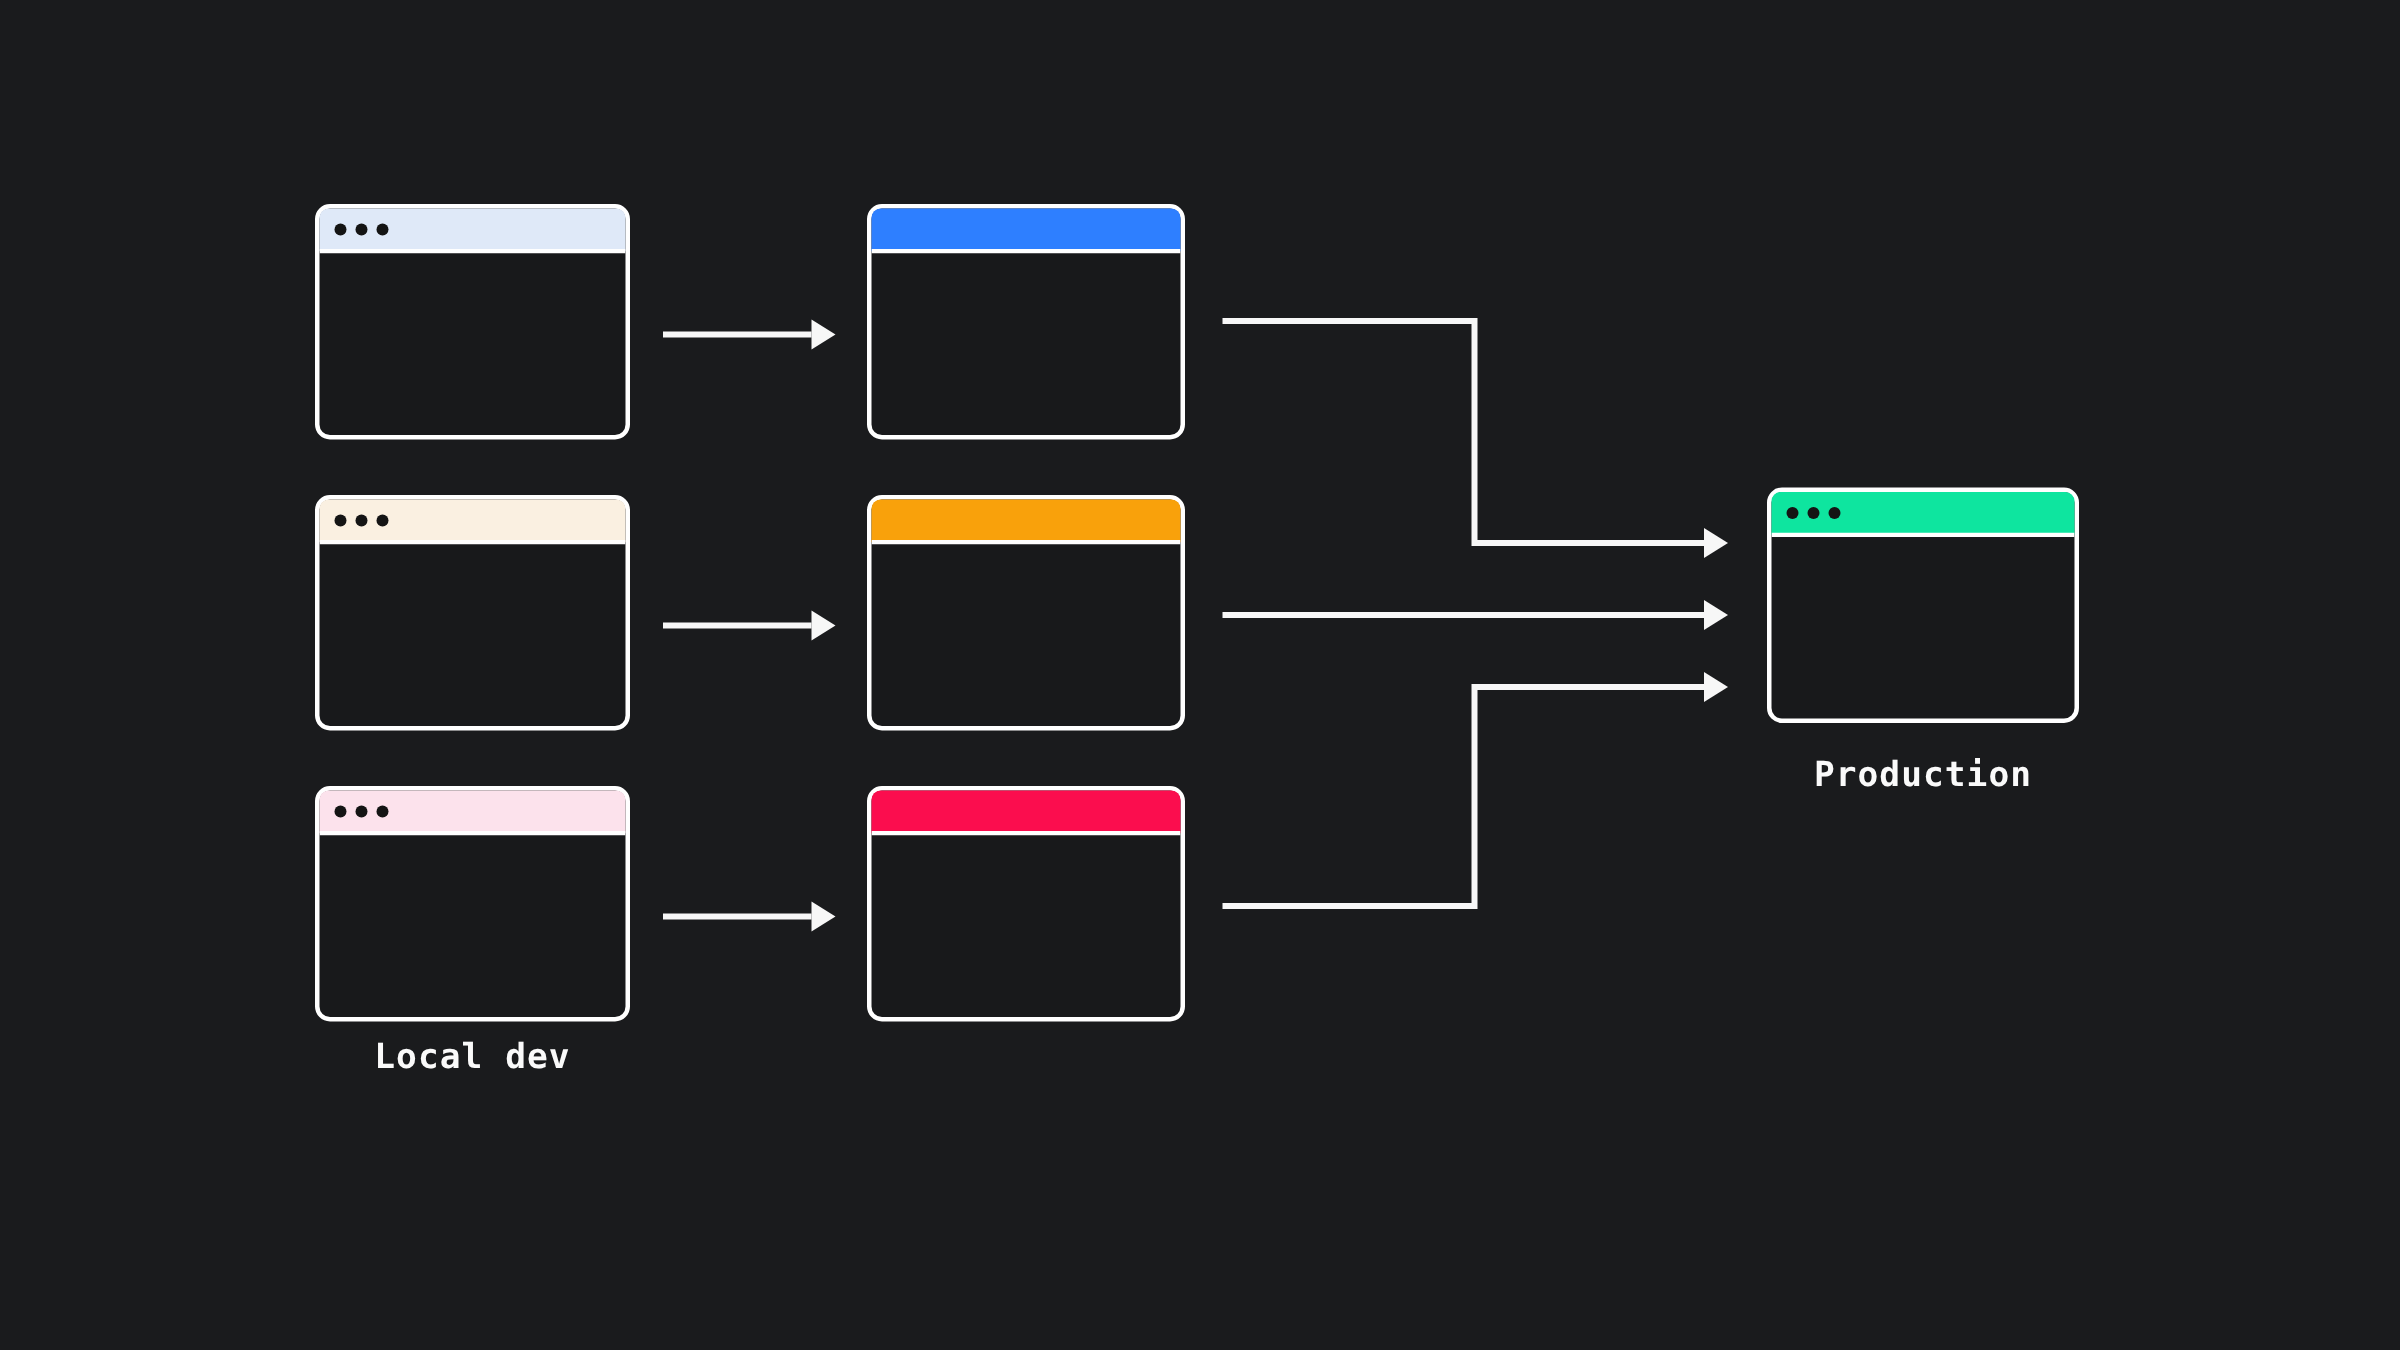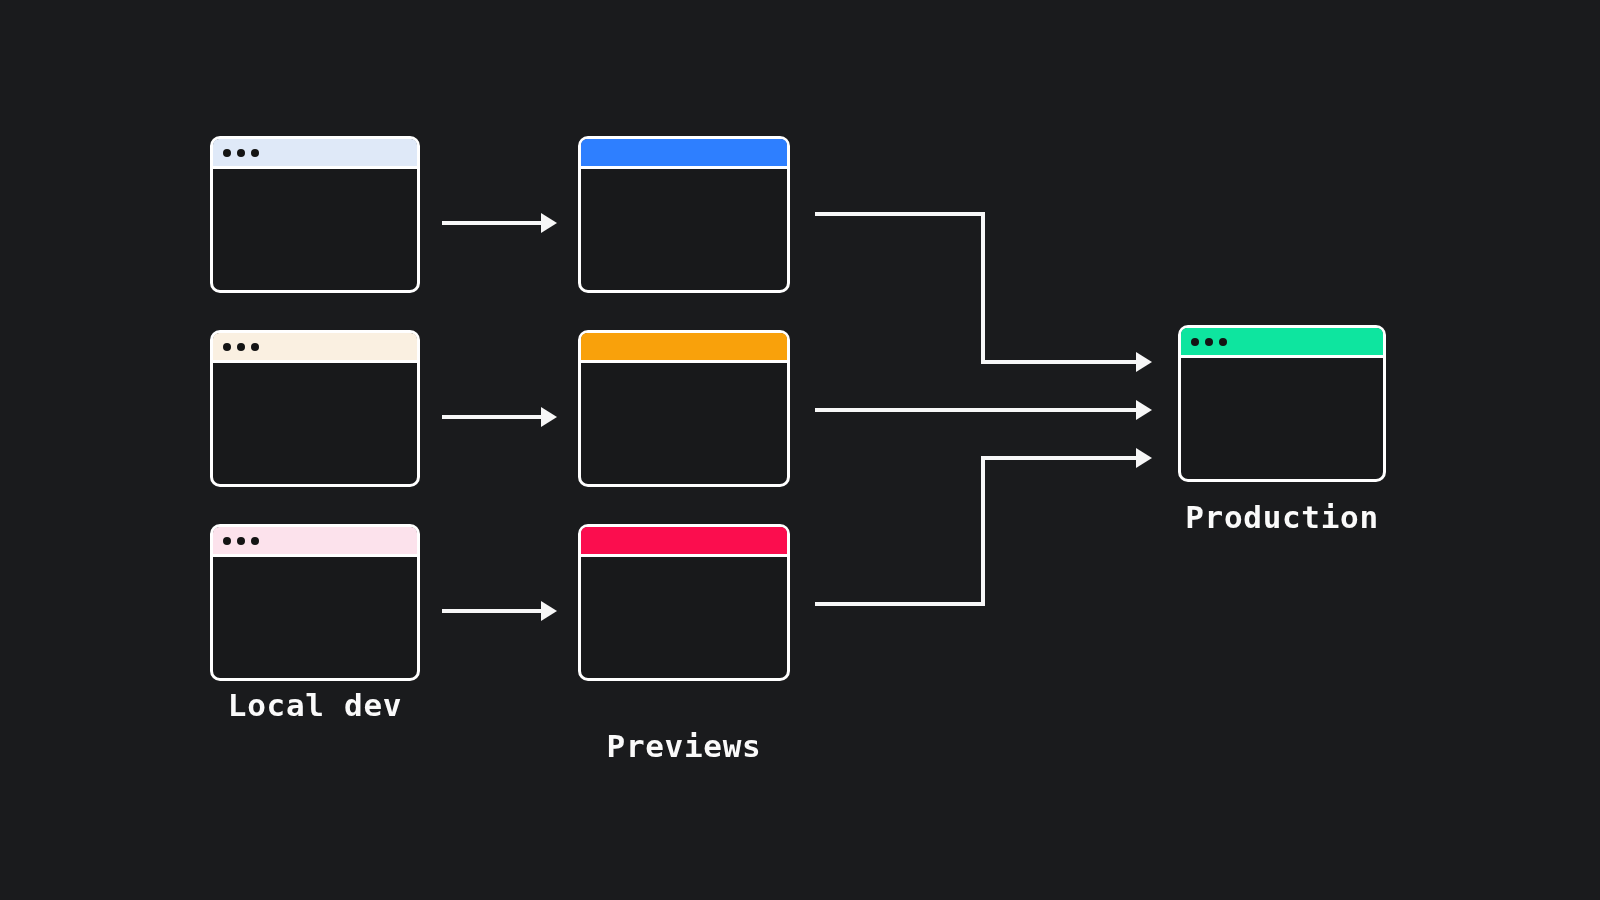--- a/index.html
+++ b/index.html
@@ -50,21 +50,21 @@
   #win-local-3 { left: 210px; top: 524px; width: 210px; height: 157px; }
   #win-prev-1  { left: 578px; top: 136px; width: 212px; height: 157px; }
   #win-prev-2  { left: 578px; top: 330px; width: 212px; height: 157px; }
   #win-prev-3  { left: 578px; top: 524px; width: 212px; height: 157px; }
   #win-prod    { left: 1178px; top: 325px; width: 208px; height: 157px; }
   
   .col-label {
     position: absolute;
     text-align: center;
     font-weight: bold;
-    font-size: 31px;
+    font-size: 23px;
     line-height: 30px;
     letter-spacing: 0.7px;
     color: var(--label, #fafafa);
   }
   #label-local { left: 210px; top: 690px; width: 210px; }
   #label-prev  { left: 578px; top: 731px; width: 212px; }
   #label-prod  { left: 1178px; top: 502px; width: 208px; }
   
   #arrows {
     position: absolute;
@@ -128,16 +128,15 @@
 
   <div class="window" id="win-prod">
     <div class="titlebar" style="background: rgb(14, 229, 159);">
       <span class="dot"></span>
       <span class="dot"></span>
       <span class="dot"></span>
     </div>
   </div>
 
   <div class="col-label" id="label-local">Local dev</div>
-  <div class="col-label" id="label-prev">Previews</div>
   <div class="col-label" id="label-prod">Production</div>
 
 </div>
 
 </body></html>

